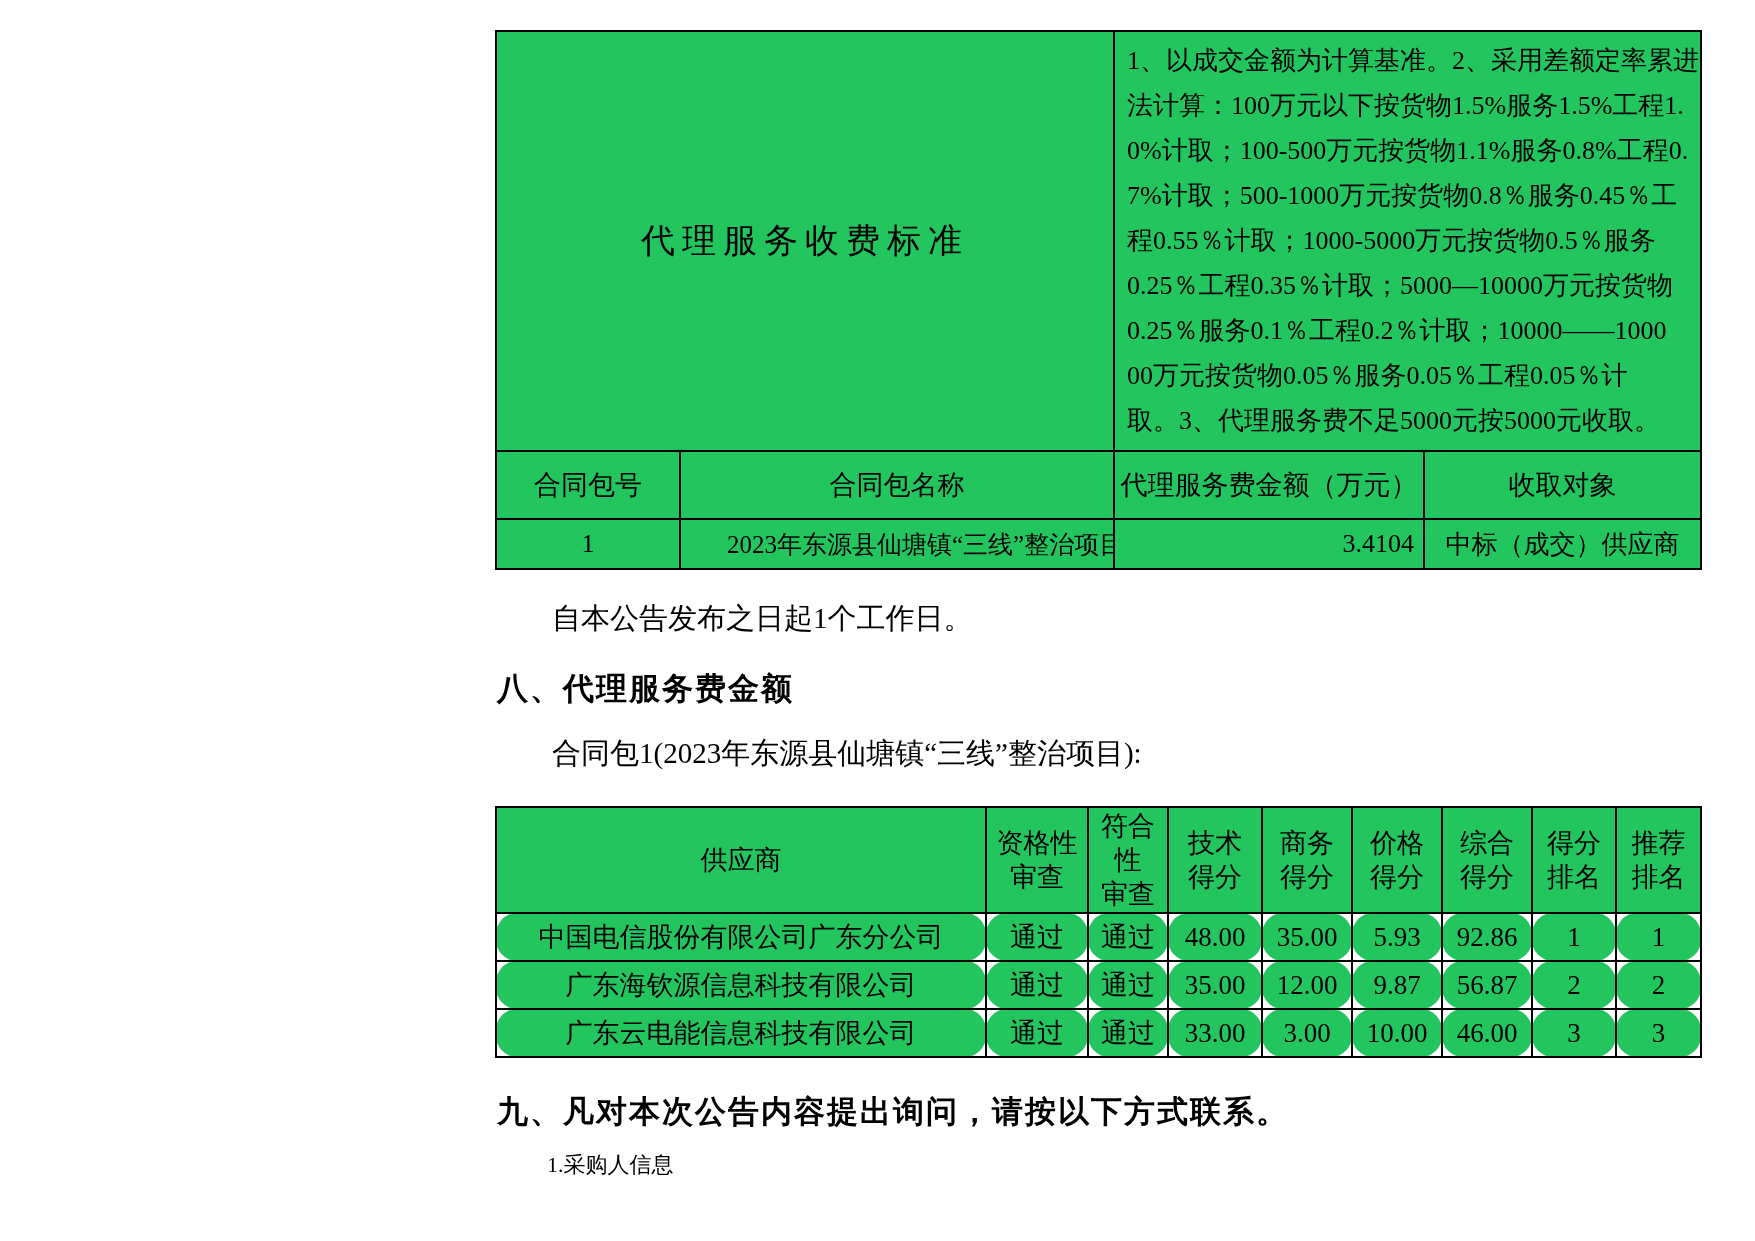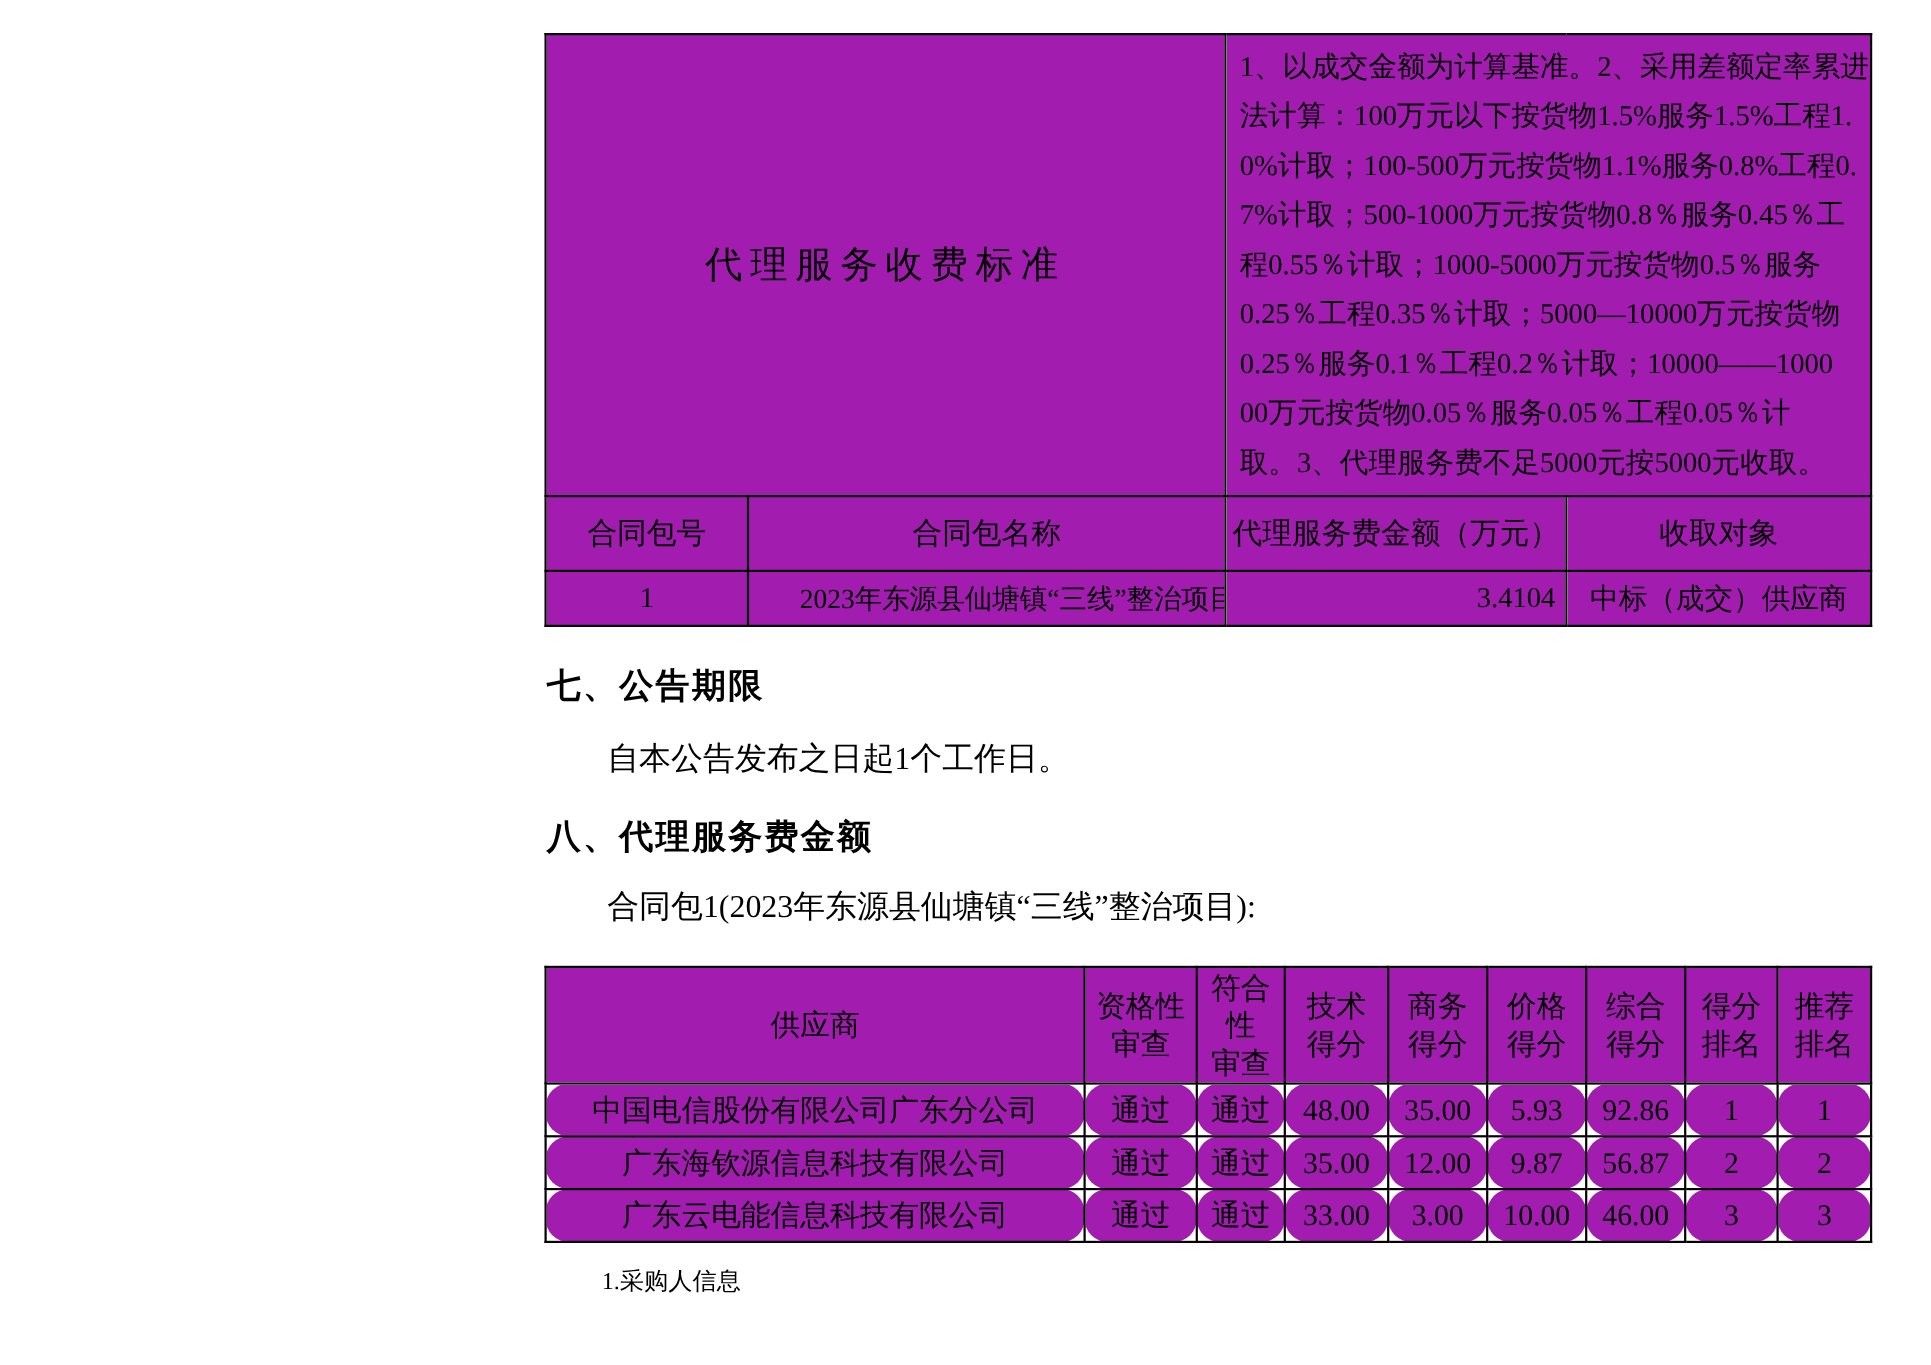--- a/index.html
+++ b/index.html
@@ -2,21 +2,21 @@
 <html><head>
 <meta charset="utf-8">
 <style>
   html,body{margin:0;padding:0;}
   body{
     width:1755px;height:1241px;background:#ffffff;overflow:hidden;
     font-family:"Liberation Serif","DejaVu Serif",serif;color:#000;
   }
   .content{width:1205px;margin:30px 0 0 495px;}
   table.tbl{border-collapse:collapse;table-layout:fixed;width:1205px;}
-  table.tbl td,table.tbl th{border:2px solid #000;background:#a21caf;overflow:hidden;}
+  table.tbl td,table.tbl th{border:2px solid #000;background:#22c55e;overflow:hidden;}
   
   .fee-label-cell{
     height:416px;text-align:center;vertical-align:middle;
     font-size:34px;letter-spacing:7px;
   }
   .fee-text-cell{
     vertical-align:top;text-align:left;
     font-size:26px;line-height:45px;
     padding:6px 6px 6px 12px;white-space:pre;
   }
@@ -74,21 +74,20 @@
       </tr>
       <tr>
         <td class="dcell">1</td>
         <td class="dcell pkgname">2023年东源县仙塘镇“三线”整治项目</td>
         <td class="dcell amount">3.4104</td>
         <td class="dcell">中标（成交）供应商</td>
       </tr>
     </tbody>
   </table>
 
-  <h2 class="sec">七、公告期限</h2>
   <p class="para">自本公告发布之日起1个工作日。</p>
 
   <h2 class="sec">八、代理服务费金额</h2>
   <p class="para p8">合同包1(2023年东源县仙塘镇“三线”整治项目):</p>
 
   <table class="tbl tbl2">
     <colgroup>
       <col style="width:490px">
         <col style="width:102px">
         <col style="width:80px">
@@ -148,15 +147,16 @@
         <td>33.00</td>
         <td>3.00</td>
         <td>10.00</td>
         <td>46.00</td>
         <td>3</td>
         <td>3</td>
       </tr>
     </tbody>
   </table>
 
+  <h2 class="sec">九、凡对本次公告内容提出询问，请按以下方式联系。</h2>
   <p class="para small">1.采购人信息</p>
 
 </div>
 
 </body></html>

